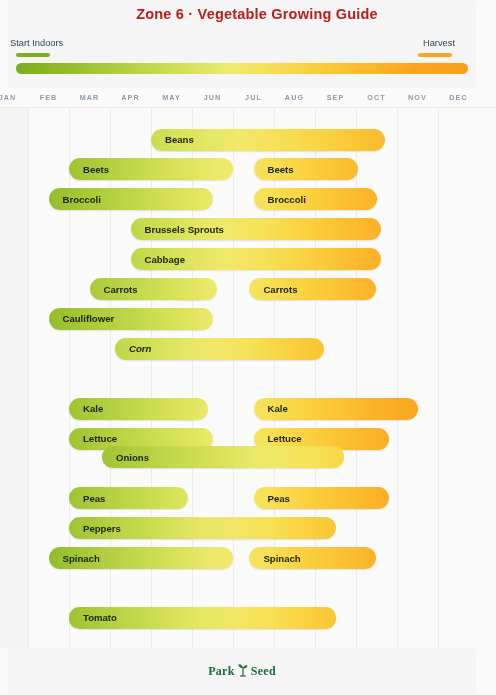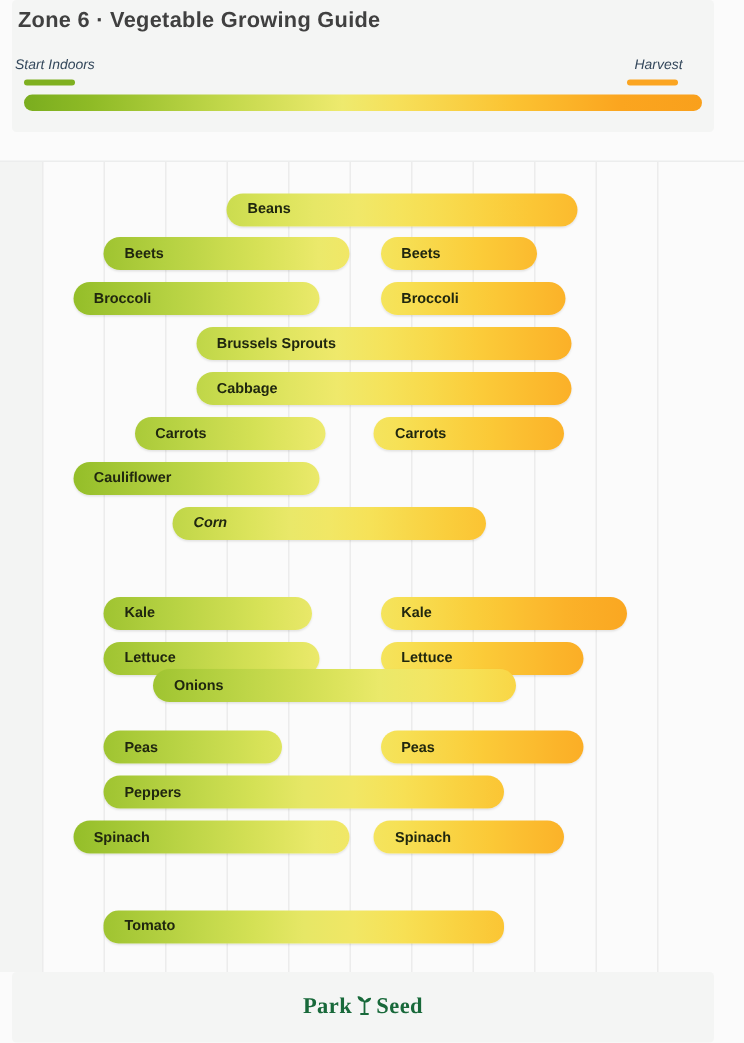--- a/index.html
+++ b/index.html
@@ -10,27 +10,27 @@
     -webkit-font-smoothing:antialiased;
   }
   #root{position:relative;width:496px;height:695px;}
 
   
   .header-panel{
     position:absolute;left:8px;top:0px;width:468px;height:88px;
     background:#f4f5f4;border-radius:3px;
   }
   .title{
-    position:absolute;left:4px;top:6px;width:468px;text-align:left;
-    font-size:14.5px;font-weight:bold;color:#404040;letter-spacing:.2px;
+    position:absolute;left:15px;top:6px;width:468px;text-align:center;
+    font-size:14.5px;font-weight:bold;color:#b91c1c;letter-spacing:.2px;
   }
   .legend-row{position:absolute;left:0;top:38px;width:468px;height:22px;}
   .legend-item{position:absolute;text-align:center;}
   .legend-item .lg-label{
-    font-size:9.3px;color:#33475b;white-space:nowrap;line-height:11px;font-style:italic;
+    font-size:9.3px;color:#33475b;white-space:nowrap;line-height:11px;
   }
   .legend-item .lg-swatch{
     width:34px;height:4px;border-radius:2px;margin:4px auto 0 auto;
   }
   .legend-left{left:2px;}
   .legend-left .lg-swatch{margin-left:6px;}
   .legend-mid{left:50%;transform:translateX(-50%);}
   .legend-right{right:16px;}
   .legend-right .lg-swatch{margin-right:8px;margin-left:auto;}
 
@@ -68,21 +68,21 @@
   }
 
   
   .footer{
     position:absolute;left:8px;top:648px;width:468px;height:47px;
     background:#f4f5f4;border-radius:3px;
   }
   .logo{
     position:absolute;left:0;top:14px;width:468px;text-align:center;
     font-family:"Liberation Serif","DejaVu Serif",serif;
-    font-size:15px;font-weight:bold;color:#18693a;letter-spacing:.3px;
+    font-size:12px;font-weight:bold;color:#18693a;letter-spacing:.3px;
   }
   .logo .sprout{display:inline-block;width:16px;vertical-align:-2px;}
 </style>
 </head>
 <body>
 
 <div id="root">
 
   <div class="header-panel">
     <div class="title">Zone 6  ·  Vegetable Growing Guide</div>
@@ -92,20 +92,34 @@
           <div class="lg-swatch" style="background: rgb(127, 176, 32);"></div>
         </div>
         <div class="legend-item legend-right">
           <div class="lg-label">Harvest</div>
           <div class="lg-swatch" style="background: rgb(251, 165, 33);"></div>
         </div>
       </div>
     <div class="gradient-bar"></div>
   </div>
 
+  <div class="months" id="months">
+      <div class="month-cell" style="left: -13px; width: 41px;">JAN</div>
+      <div class="month-cell" style="left: 28px; width: 41px;">FEB</div>
+      <div class="month-cell" style="left: 69px; width: 41px;">MAR</div>
+      <div class="month-cell" style="left: 110px; width: 41px;">APR</div>
+      <div class="month-cell" style="left: 151px; width: 41px;">MAY</div>
+      <div class="month-cell" style="left: 192px; width: 41px;">JUN</div>
+      <div class="month-cell" style="left: 233px; width: 41px;">JUL</div>
+      <div class="month-cell" style="left: 274px; width: 41px;">AUG</div>
+      <div class="month-cell" style="left: 315px; width: 41px;">SEP</div>
+      <div class="month-cell" style="left: 356px; width: 41px;">OCT</div>
+      <div class="month-cell" style="left: 397px; width: 41px;">NOV</div>
+      <div class="month-cell" style="left: 438px; width: 41px;">DEC</div>
+    </div>
 
   <div class="grid" id="grid">
     <div class="grid-top-rule"></div>
     <div class="left-shade"></div>
   <div class="gridline" style="left: 28px;"></div>
       <div class="gridline" style="left: 69px;"></div>
       <div class="gridline" style="left: 110px;"></div>
       <div class="gridline" style="left: 151px;"></div>
       <div class="gridline" style="left: 192px;"></div>
       <div class="gridline" style="left: 233px;"></div>

